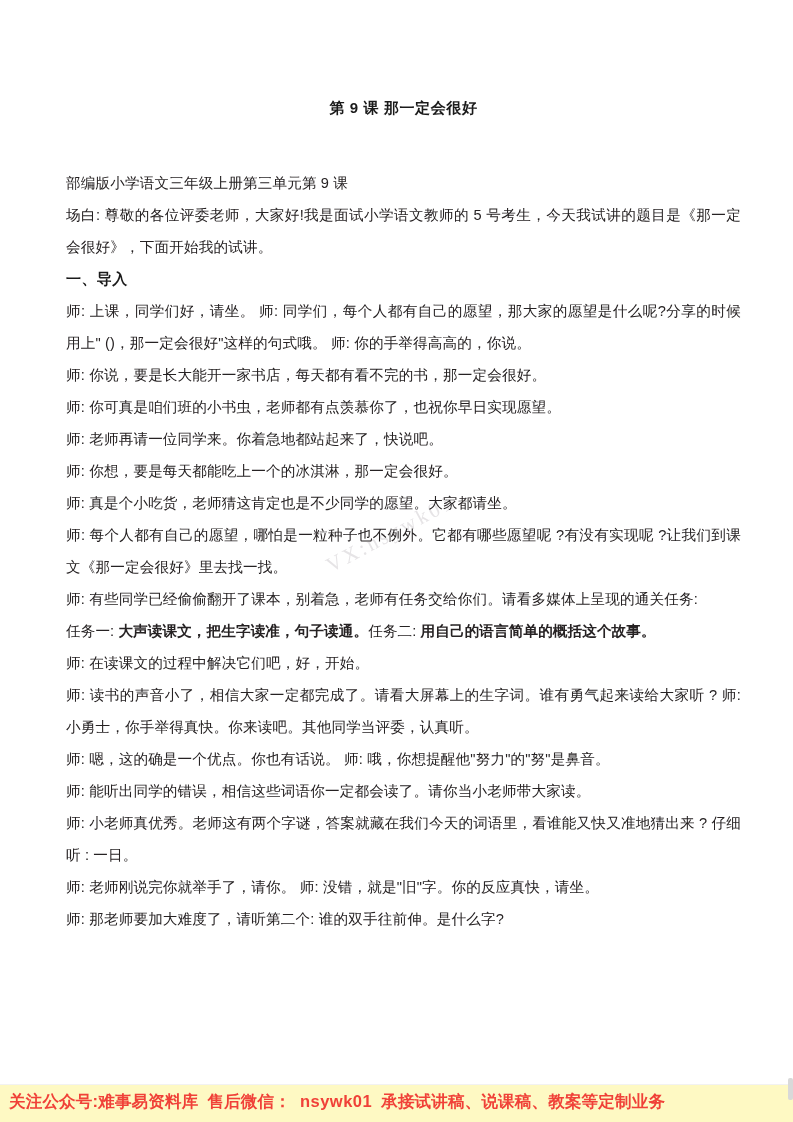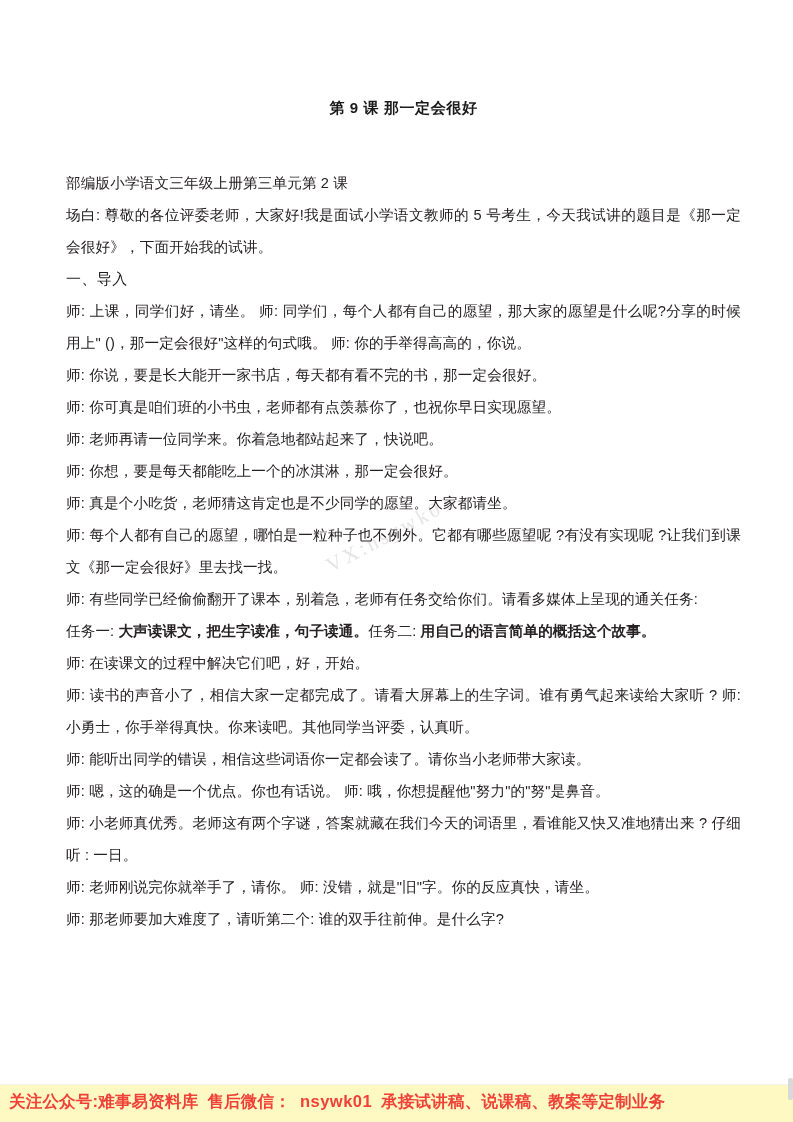--- a/index.html
+++ b/index.html
@@ -67,21 +67,21 @@
     letter-spacing: 0.15px;
     text-align: justify;
     text-justify: inter-ideograph;
     color: #262223;
   }
 
   p.heading {
     margin: 0;
     font-size: 15px;
     line-height: 32px;
-    font-weight: normal;
+    font-weight: bold;
     letter-spacing: 0.4px;
     color: #1a1a1a;
   }
 
   p.task-line {
     margin: 0;
     font-size: 14.6px;
     line-height: 32px;
     letter-spacing: 0.1px;
     color: #262223;
@@ -133,40 +133,40 @@
 <div class="page">
 
   <div class="watermark">VX:nsywk01</div>
 
   <div class="content">
 
     <h1 class="doc-title">第 9 课  那一定会很好</h1>
 
     <div class="body-block">
 
-      <p class="line">部编版小学语文三年级上册第三单元第 2 课</p>
+      <p class="line">部编版小学语文三年级上册第三单元第 9 课</p>
       <p class="line">场白: 尊敬的各位评委老师，大家好!我是面试小学语文教师的 5 号考生，今天我试讲的题目是《那一定会很好》，下面开始我的试讲。</p>
 
       <p class="heading">一、导入</p>
       <p class="line">师: 上课，同学们好，请坐。 师: 同学们，每个人都有自己的愿望，那大家的愿望是什么呢?分享的时候用上" ()，那一定会很好"这样的句式哦。 师: 你的手举得高高的，你说。</p>
       <p class="line">师: 你说，要是长大能开一家书店，每天都有看不完的书，那一定会很好。</p>
       <p class="line">师: 你可真是咱们班的小书虫，老师都有点羡慕你了，也祝你早日实现愿望。</p>
       <p class="line">师: 老师再请一位同学来。你着急地都站起来了，快说吧。</p>
       <p class="line">师: 你想，要是每天都能吃上一个的冰淇淋，那一定会很好。</p>
       <p class="line">师: 真是个小吃货，老师猜这肯定也是不少同学的愿望。大家都请坐。</p>
       <p class="line">师: 每个人都有自己的愿望，哪怕是一粒种子也不例外。它都有哪些愿望呢 ?有没有实现呢 ?让我们到课文《那一定会很好》里去找一找。</p>
 
       <p class="line">师: 有些同学已经偷偷翻开了课本，别着急，老师有任务交给你们。请看多媒体上呈现的通关任务:</p>
 
       <p class="task-line"><span class="tlabel">任务一: </span><span class="tbody">大声读课文，把生字读准，句子读通。</span><span class="tlabel">任务二: </span><span class="tbody">用自己的语言简单的概括这个故事。</span></p>
 
       <p class="line">师: 在读课文的过程中解决它们吧，好，开始。</p>
       <p class="line">师: 读书的声音小了，相信大家一定都完成了。请看大屏幕上的生字词。谁有勇气起来读给大家听 ? 师: 小勇士，你手举得真快。你来读吧。其他同学当评委，认真听。</p>
+      <p class="line">师: 嗯，这的确是一个优点。你也有话说。 师: 哦，你想提醒他"努力"的"努"是鼻音。</p>
       <p class="line">师: 能听出同学的错误，相信这些词语你一定都会读了。请你当小老师带大家读。</p>
-      <p class="line">师: 嗯，这的确是一个优点。你也有话说。 师: 哦，你想提醒他"努力"的"努"是鼻音。</p>
       <p class="line">师: 小老师真优秀。老师这有两个字谜，答案就藏在我们今天的词语里，看谁能又快又准地猜出来 ? 仔细听 : 一日。</p>
       <p class="line">师: 老师刚说完你就举手了，请你。 师: 没错，就是"旧"字。你的反应真快，请坐。</p>
       <p class="line">师: 那老师要加大难度了，请听第二个: 谁的双手往前伸。是什么字?</p>
 
     </div>
   </div>
 
   <div class="footer-band">
     <div class="footer-text" style="color: rgb(240, 65, 56);">
       <span class="seg">关注公众号:难事易资料库</span><span class="seg">售后微信：</span><span class="seg wxid">nsywk01</span><span class="seg">承接试讲稿、说课稿、教案等定制业务</span>

